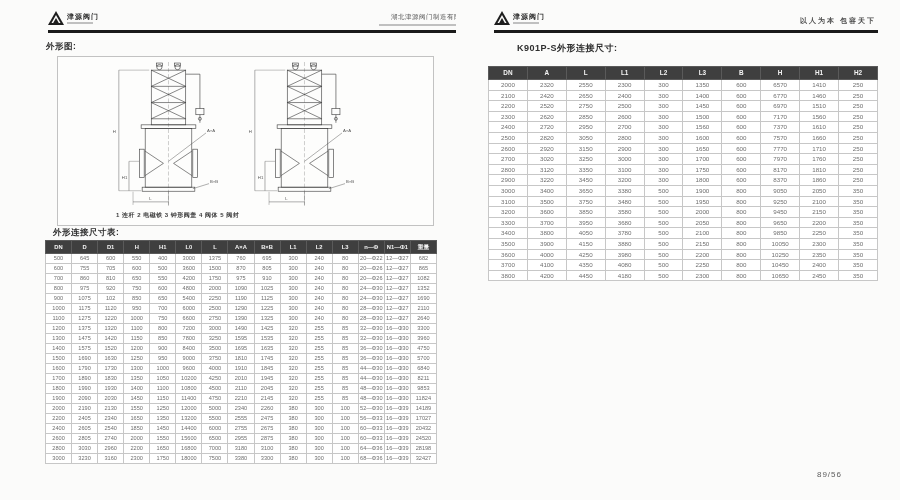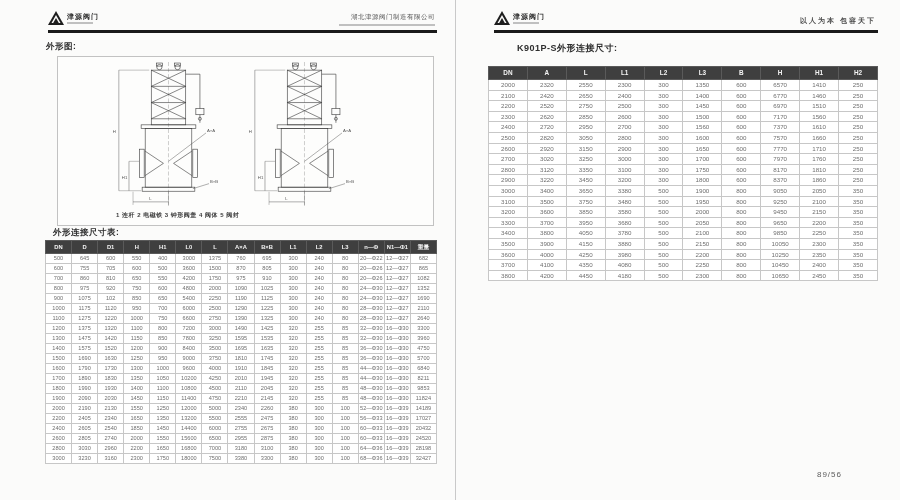--- a/index.html
+++ b/index.html
@@ -1,18 +1,18 @@
 <!DOCTYPE html>
 <html><head>
 <meta charset="utf-8">
 <style>
   html,body{margin:0;padding:0;background:#f4f4f3;}
   .spread{position:relative;width:900px;height:500px;background:#fbfbfa;font-family:"Liberation Sans",sans-serif;overflow:hidden;}
   .page{position:absolute;top:0;height:500px;background:#fbfbfa;}
-  .page.left{left:0;width:455px;border-right:1px solid #c9c9c9;}
+  .page.left{left:0;width:455px;border-right:1px solid #c9c9c9;padding-left:40px;}
   .page.right{left:456px;width:444px;}
 
   
   .logo{position:absolute;display:flex;align-items:center;gap:3px;}
   .logo svg{display:block;}
   .logo .lt{font-size:7px;font-weight:bold;color:#2b2b2b;line-height:7px;letter-spacing:1px;}
   .micro{height:2px;background:#c0c0c0;margin-top:2px;}
   .company{position:absolute;text-align:right;}
   .company .cn{font-size:6.5px;color:#555;letter-spacing:.5px;}
   .slogan{position:absolute;font-size:7px;color:#4a4a4a;letter-spacing:2px;font-weight:bold;}

